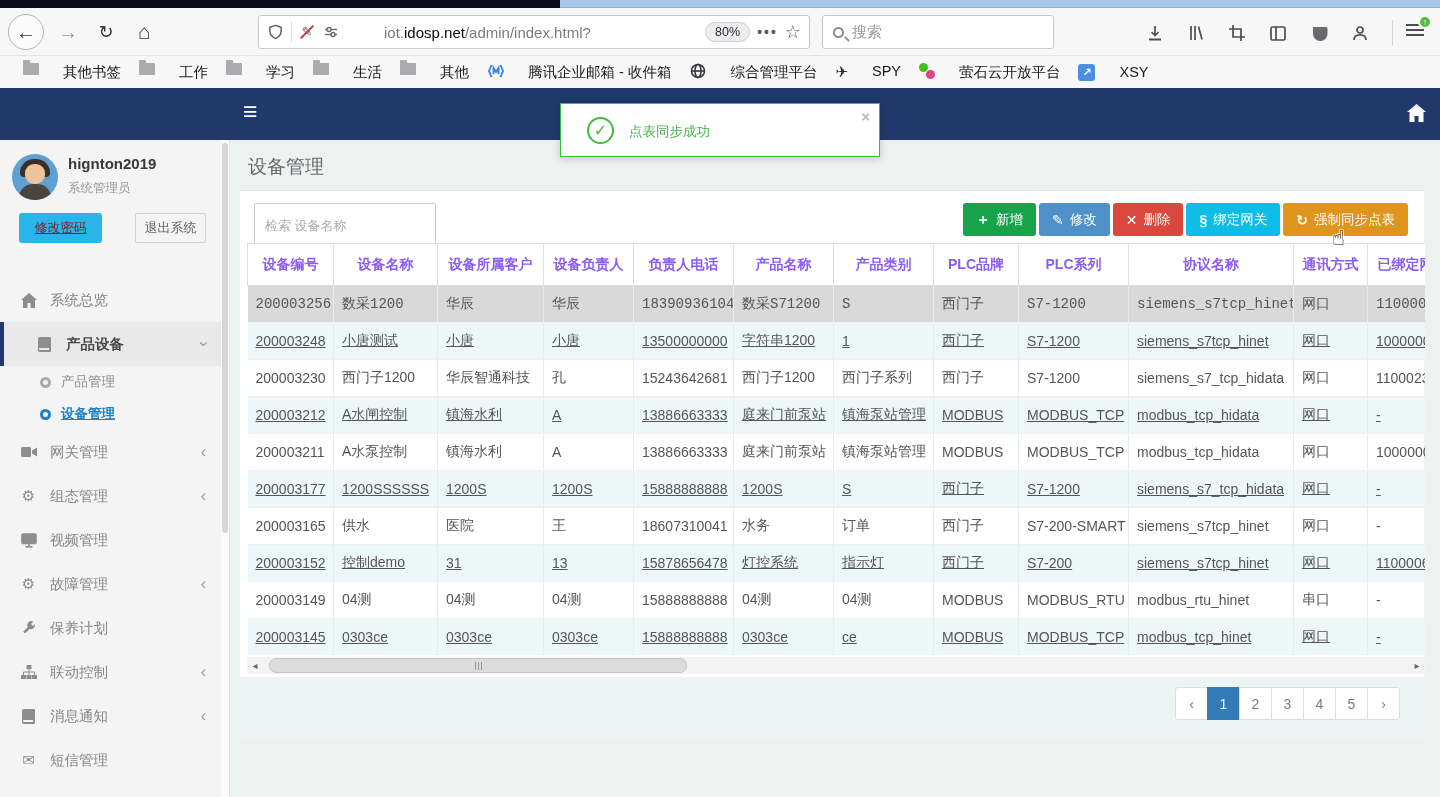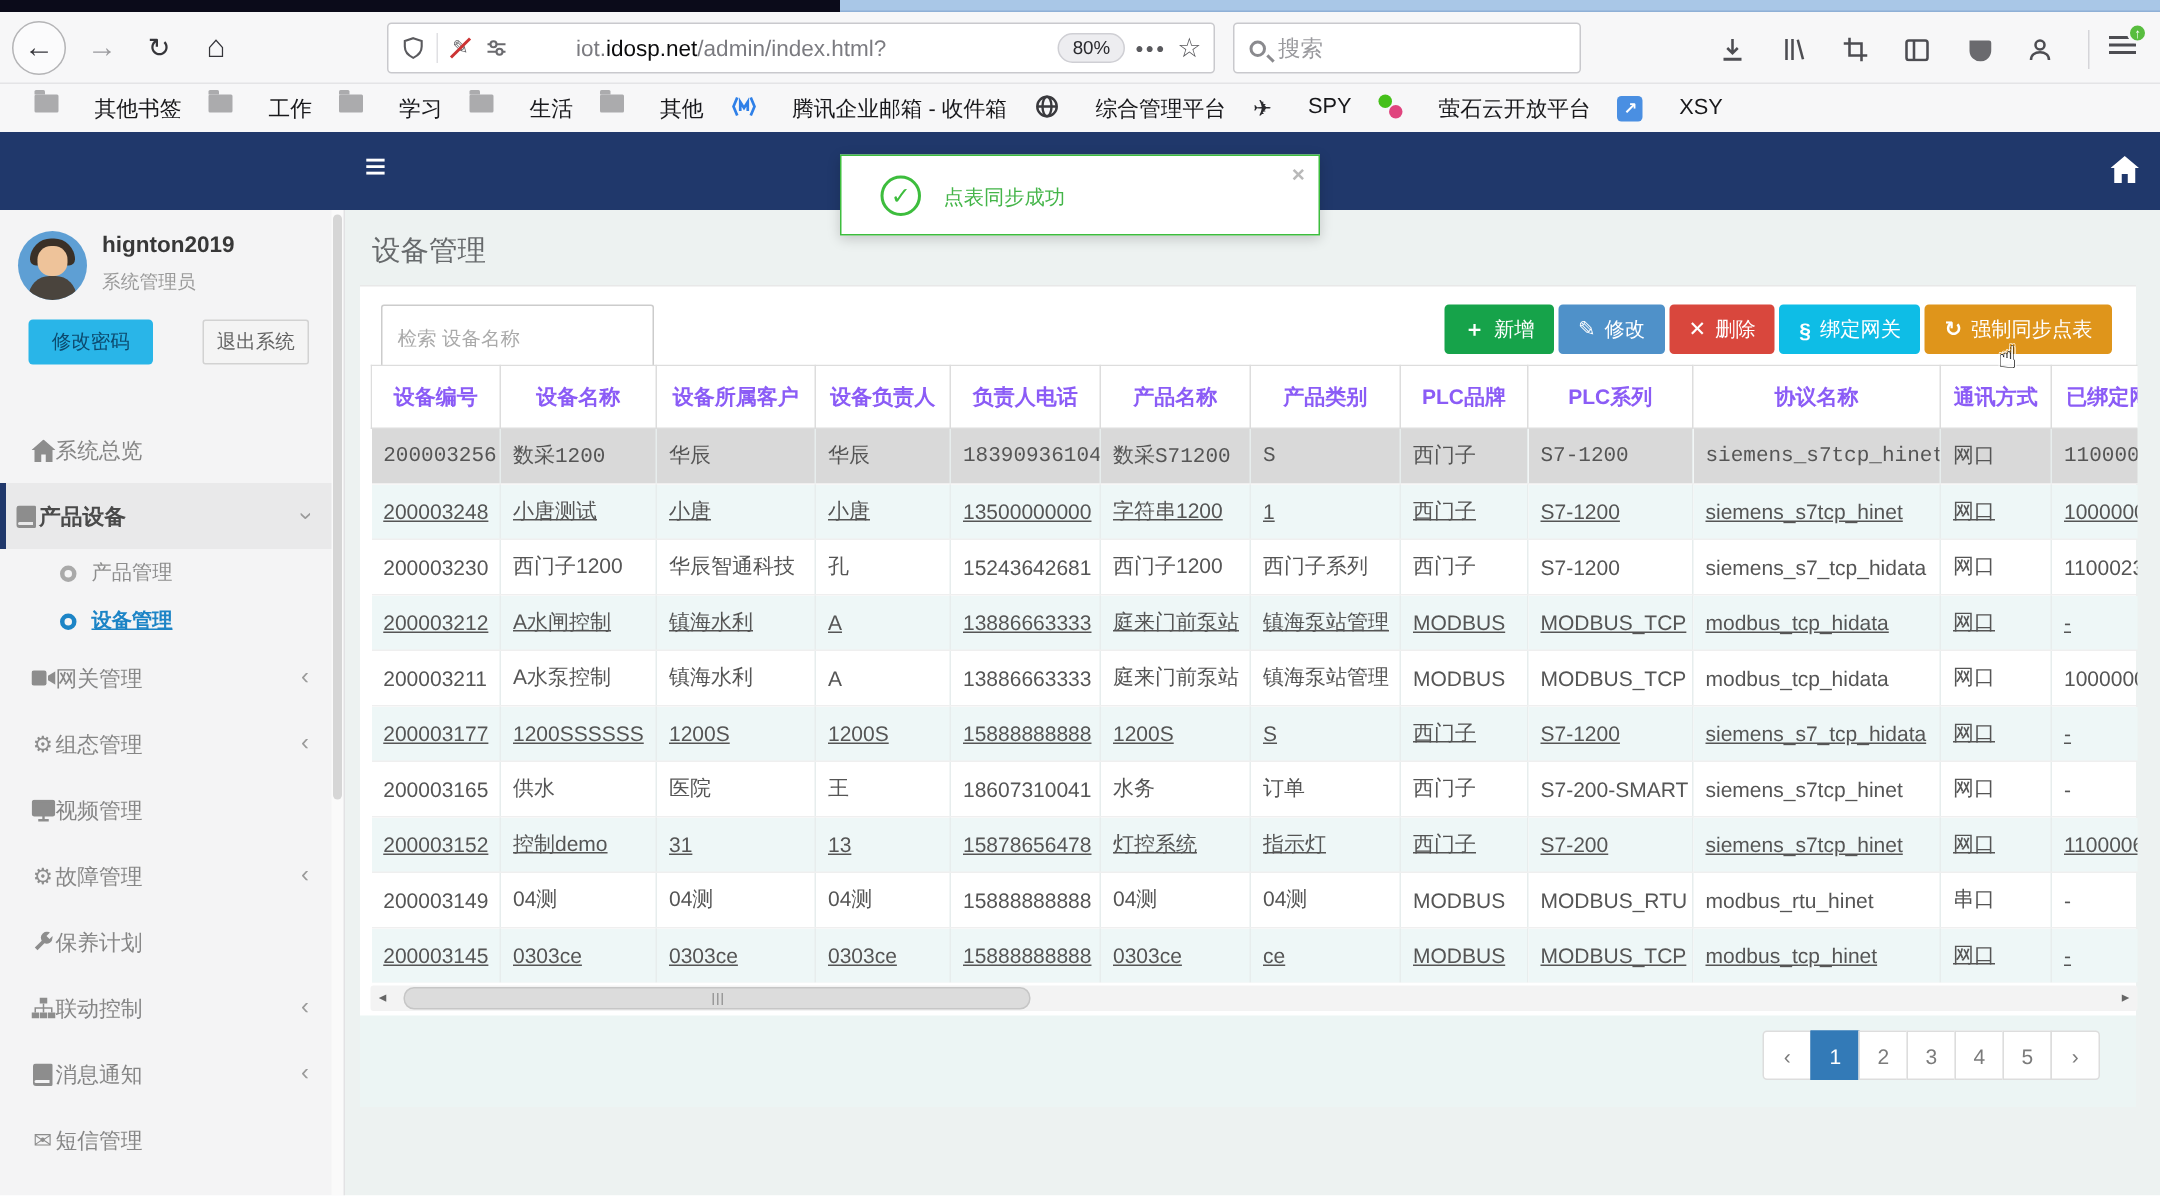--- a/index.html
+++ b/index.html
@@ -65,28 +65,28 @@
   .appbar .home-ico svg { fill:#fff; }
 
   
   .sidebar { position:absolute; top:140px; left:0; width:230px; height:657px; background:#f4f4f5; border-right:1px solid #e2e2e4; overflow:hidden; }
   .avatar { position:absolute; left:12px; top:14px; width:46px; height:46px; border-radius:50%; background:#5e9fd4; overflow:hidden; }
   .avatar .hair { position:absolute; left:8px; top:5px; width:30px; height:18px; background:#3a3027; border-radius:14px 14px 4px 4px; }
   .avatar .face { position:absolute; left:13px; top:10px; width:20px; height:20px; background:#eec39a; border-radius:45%; }
   .avatar .body { position:absolute; left:7px; top:30px; width:32px; height:18px; background:#4a443d; border-radius:14px 14px 0 0; }
   .uname { position:absolute; left:68px; top:15px; font-size:15px; font-weight:bold; color:#383838; }
   .urole { position:absolute; left:68px; top:40px; font-size:12.5px; color:#9a9a9a; }
-  .btn-pass { position:absolute; left:19px; top:73px; width:83px; height:30px; background:#29b5e8; color:#0c4a6e; font-size:13px; border:none; border-radius:3px; display:flex; align-items:center; justify-content:center; }
+  .btn-pass { position:absolute; left:19px; top:73px; width:83px; height:30px; background:#29b5e8; color:#7f1d1d; font-size:13px; border:none; border-radius:3px; display:flex; align-items:center; justify-content:center;text-decoration:underline; }
   .btn-logout { position:absolute; left:135px; top:73px; width:71px; height:30px; background:#f4f4f4; color:#636363; font-size:13px; border:1px solid #d2d2d2; border-radius:2px; display:flex; align-items:center; justify-content:center; }
 
   .menu { position:absolute; top:138px; left:0; width:222px; }
-  .mi { height:44px; display:flex; align-items:center; padding-left:20px; color:#868686; font-size:14.5px; position:relative; }
+  .mi { height:44px; display:flex; align-items:center; gap:13px; padding-left:20px; color:#868686; font-size:14.5px; position:relative; }
   .mi .micon { width:17px; display:flex; justify-content:center; color:#8d8d8d; font-size:15px; }
   .mi .micon svg { fill:#8d8d8d; }
-  .mi.active { background:#e9e9ea; border-left:4px solid #20386b; padding-left:5px; color:#4a4a4a; font-weight:bold; }
+  .mi.active { background:#e9e9ea; border-left:4px solid #20386b; padding-left:32px; color:#4a4a4a; font-weight:bold; }
   .mi .chev { position:absolute; right:16px; color:#9a9a9a; font-size:16px; font-weight:normal; }
   .mi .chev.down { transform:rotate(90deg); }
   .sub { height:32px; display:flex; align-items:center; gap:10px; padding-left:40px; color:#8d8d8d; font-size:13.5px; }
   .sub .sdot { width:11px; height:11px; border:3px solid #a9a9a9; border-radius:50%; }
   .sub.cur { color:#1c84c6; text-decoration:underline; font-weight:bold; }
   .sub.cur .sdot { border-color:#1c84c6; }
   .sb-scroll { position:absolute; right:0; top:0; width:8px; height:657px; background:#fafafa; }
   .sb-thumb { position:absolute; right:1px; top:3px; width:6px; height:390px; background:#d6d6d6; border-radius:3px; }
 
   

